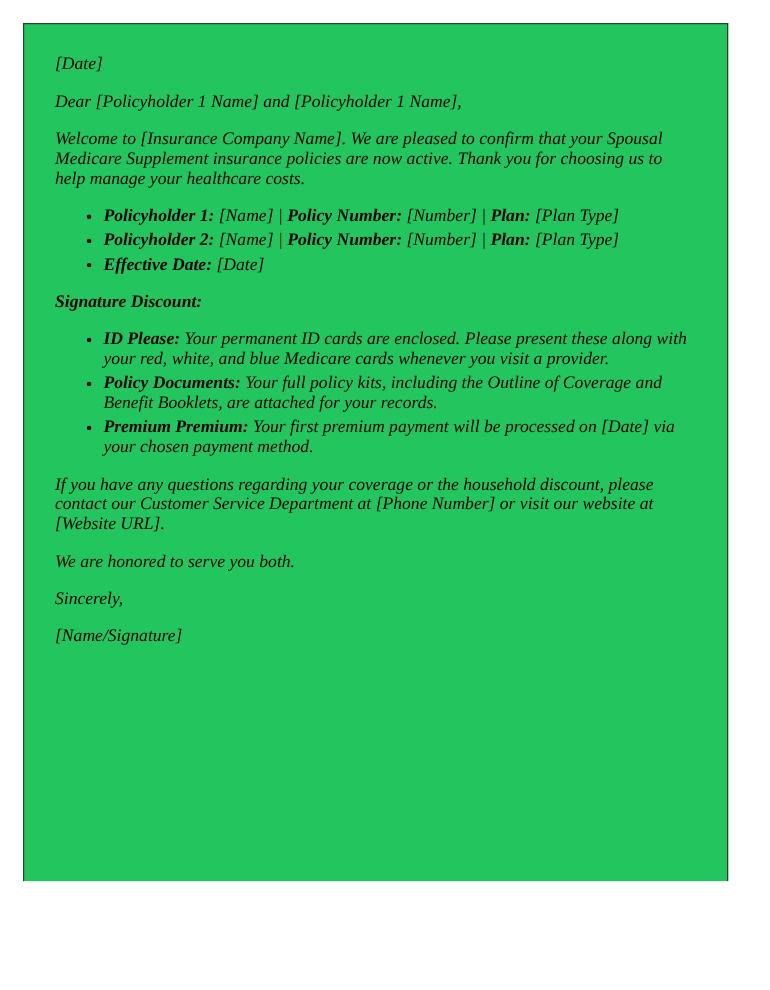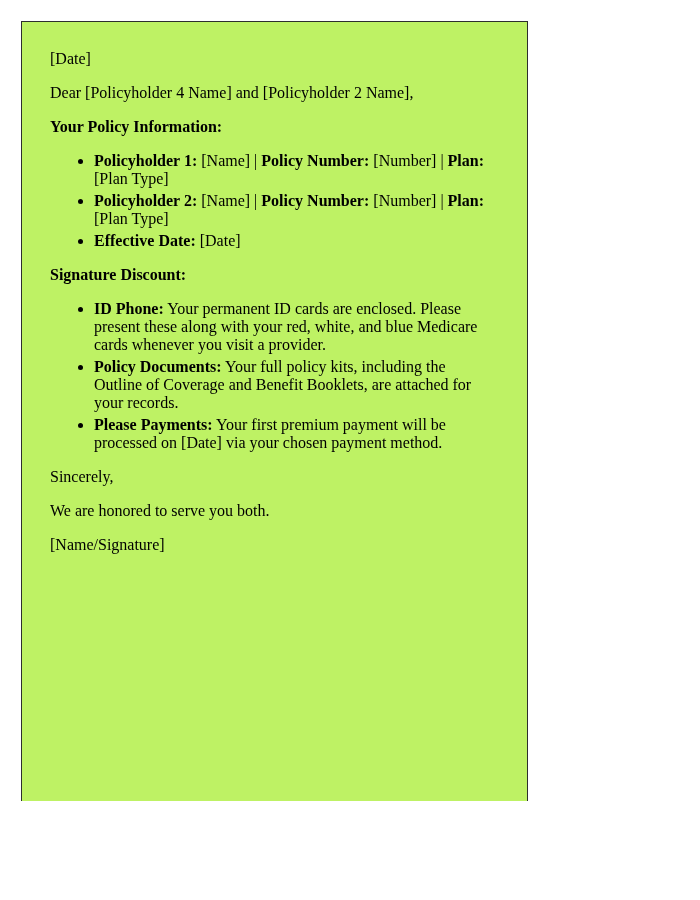--- a/index.html
+++ b/index.html
@@ -13,28 +13,29 @@
     position: relative;
     font-family: "Liberation Serif", "DejaVu Serif", serif;
     font-size: 16px;
     color: #000000;
     line-height: normal;
   }
   .letter {
     position: absolute;
     left: 21px;
     top: 21px;
-    width: 507px;
+    width: 641px;
     height: 780px;
     box-sizing: border-box;
     border: 1px solid #2e2e2e;
     border-bottom: none;
     padding: 12px 28px 0 28px;
     overflow: hidden;
-    background: #bef264;
+    background: #22c55e;
+    font-style: italic;
   }
   .letter p {
     margin: 16px 0;
   }
   .letter ul {
     margin: 16px 0;
     padding-left: 40px;
     list-style-type: disc;
   }
   .letter li {
@@ -46,40 +47,41 @@
   }
 </style>
 </head>
 <body>
 
 <div class="letter">
 
   <p>[Date]</p>
 
 
-  <p>Dear [Policyholder 4 Name] and [Policyholder 2 Name],</p>
+  <p>Dear [Policyholder 1 Name] and [Policyholder 1 Name],</p>
 
+  <p>Welcome to [Insurance Company Name]. We are pleased to confirm that your Spousal Medicare Supplement insurance policies are now active. Thank you for choosing us to help manage your healthcare costs.</p>
 
-  <p class="b">Your Policy Information:</p>
 
   <ul>
     <li><strong>Policyholder 1:</strong><span> [Name] | </span><strong>Policy Number:</strong><span> [Number] | </span><strong>Plan:</strong><span> [Plan Type]</span></li>
     <li><strong>Policyholder 2:</strong><span> [Name] | </span><strong>Policy Number:</strong><span> [Number] | </span><strong>Plan:</strong><span> [Plan Type]</span></li>
     <li><strong>Effective Date:</strong><span> [Date]</span></li>
   </ul>
 
   <p><strong>Signature Discount:</strong><br></p>
 
 
   <ul>
-    <li><strong>ID Phone:</strong><span> Your permanent ID cards are enclosed. Please present these along with your red, white, and blue Medicare cards whenever you visit a provider.</span></li>
+    <li><strong>ID Please:</strong><span> Your permanent ID cards are enclosed. Please present these along with your red, white, and blue Medicare cards whenever you visit a provider.</span></li>
     <li><strong>Policy Documents:</strong><span> Your full policy kits, including the Outline of Coverage and Benefit Booklets, are attached for your records.</span></li>
-    <li><strong>Please Payments:</strong><span> Your first premium payment will be processed on [Date] via your chosen payment method.</span></li>
+    <li><strong>Premium Premium:</strong><span> Your first premium payment will be processed on [Date] via your chosen payment method.</span></li>
   </ul>
 
+  <p>If you have any questions regarding your coverage or the household discount, please contact our Customer Service Department at [Phone Number] or visit our website at [Website URL].</p>
+
+  <p>We are honored to serve you both.</p>
 
   <p>Sincerely,</p>
-
-  <p>We are honored to serve you both.</p>
 
   <p>[Name/Signature]</p>
 
 </div>
 
 </body></html>

